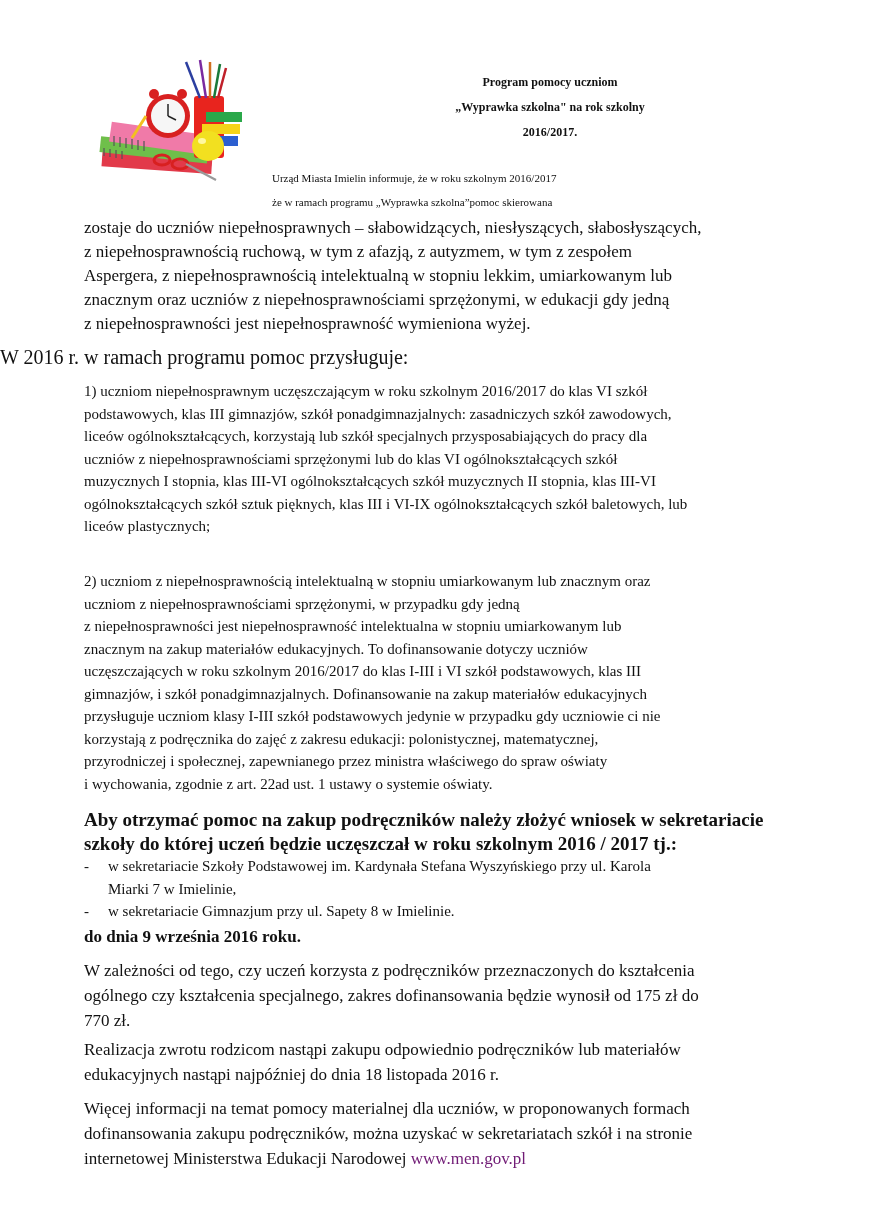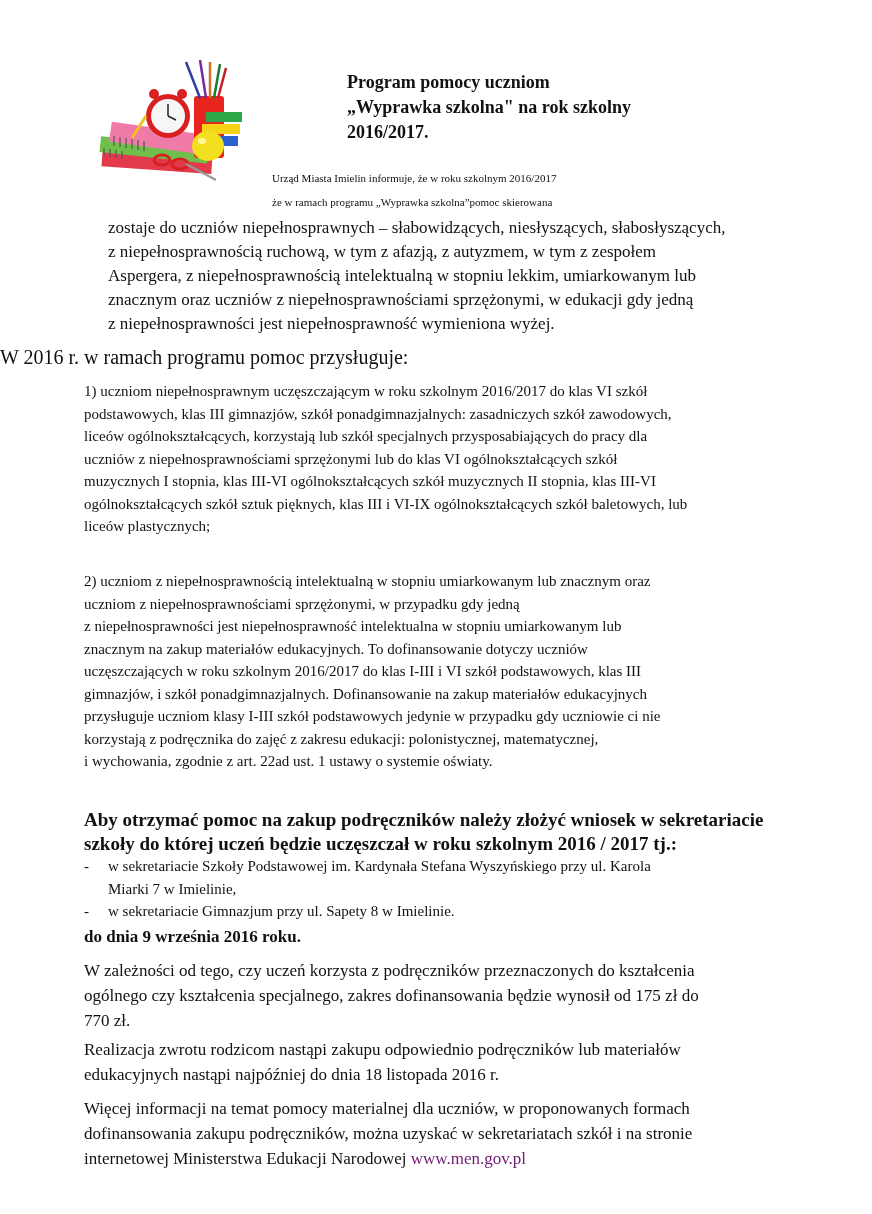--- a/index.html
+++ b/index.html
@@ -1,21 +1,21 @@
 <!DOCTYPE html>
 <html><head>
 <meta charset="utf-8">
 <style>
   html, body { margin: 0; padding: 0; background: #ffffff; }
   body { width: 872px; height: 1214px; position: relative; overflow: hidden; color: #111; font-family: "Liberation Serif", "DejaVu Serif", serif; }
   .page { position: absolute; left: 0; top: 0; width: 872px; height: 1214px; }
   .clipart { position: absolute; left: 96px; top: 56px; width: 160px; height: 132px; }
-  .title { position: absolute; left: 347px; top: 70px; width: 420px; font-weight: bold; font-size: 18px; line-height: 25px; }
+  .title { position: absolute; left: 340px; top: 70px; width: 420px; text-align: center; font-weight: bold; font-size: 12px; line-height: 25px; }
   .intro1 { position: absolute; left: 272px; top: 166px; font-size: 11px; line-height: 24px; }
-  .intro-rest { position: absolute; left: 84px; top: 216px; width: 720px; font-size: 17px; line-height: 24px; margin-left: 24px; }
+  .intro-rest { position: absolute; left: 84px; top: 216px; width: 720px; font-size: 17px; line-height: 24px; }
   .line { white-space: nowrap; display: block; }
   .centered { position: absolute; left: 0; width: 872px; top: 346px; text-align: left; font-size: 20px; line-height: 22px; }
   .item { position: absolute; left: 84px; width: 720px; font-size: 15px; line-height: 22.5px; }
   .item1 { top: 380px; }
   .item2 { top: 570px; }
   .bold-block { position: absolute; left: 84px; top: 808px; font-weight: bold; font-size: 19px; line-height: 24px; }
   .bullets { position: absolute; left: 84px; top: 855px; font-size: 15px; line-height: 22.5px; }
   .bullet-row { display: flex; }
   .dash { width: 24px; flex: none; }
   .deadline { position: absolute; left: 84px; top: 925px; font-weight: bold; font-size: 17px; line-height: 24px; }
@@ -112,20 +112,21 @@
 
   <div class="item item2">
     <span class="line">2) uczniom z niepełnosprawnością intelektualną w stopniu umiarkowanym lub znacznym oraz</span>
     <span class="line">uczniom z niepełnosprawnościami sprzężonymi, w przypadku gdy jedną</span>
     <span class="line">z niepełnosprawności jest niepełnosprawność intelektualna w stopniu umiarkowanym lub</span>
     <span class="line">znacznym na zakup materiałów edukacyjnych. To dofinansowanie dotyczy uczniów</span>
     <span class="line">uczęszczających w roku szkolnym 2016/2017 do klas I-III i VI szkół podstawowych, klas III</span>
     <span class="line">gimnazjów, i szkół ponadgimnazjalnych. Dofinansowanie na zakup materiałów edukacyjnych</span>
     <span class="line">przysługuje uczniom klasy I-III szkół podstawowych jedynie w przypadku gdy uczniowie ci nie</span>
     <span class="line">korzystają z podręcznika do zajęć z zakresu edukacji: polonistycznej, matematycznej,</span>
+    <span class="line">przyrodniczej i społecznej, zapewnianego przez ministra właściwego do spraw oświaty</span>
     <span class="line">i wychowania, zgodnie z art. 22ad ust. 1 ustawy o systemie oświaty.</span>
   </div>
 
   <div class="bold-block">
     <span class="line">Aby otrzymać pomoc na zakup podręczników należy złożyć wniosek w sekretariacie</span>
     <span class="line">szkoły do której uczeń będzie uczęszczał w roku szkolnym 2016 / 2017 tj.:</span>
   </div>
 
   <div class="bullets">
     <div class="bullet-row">

